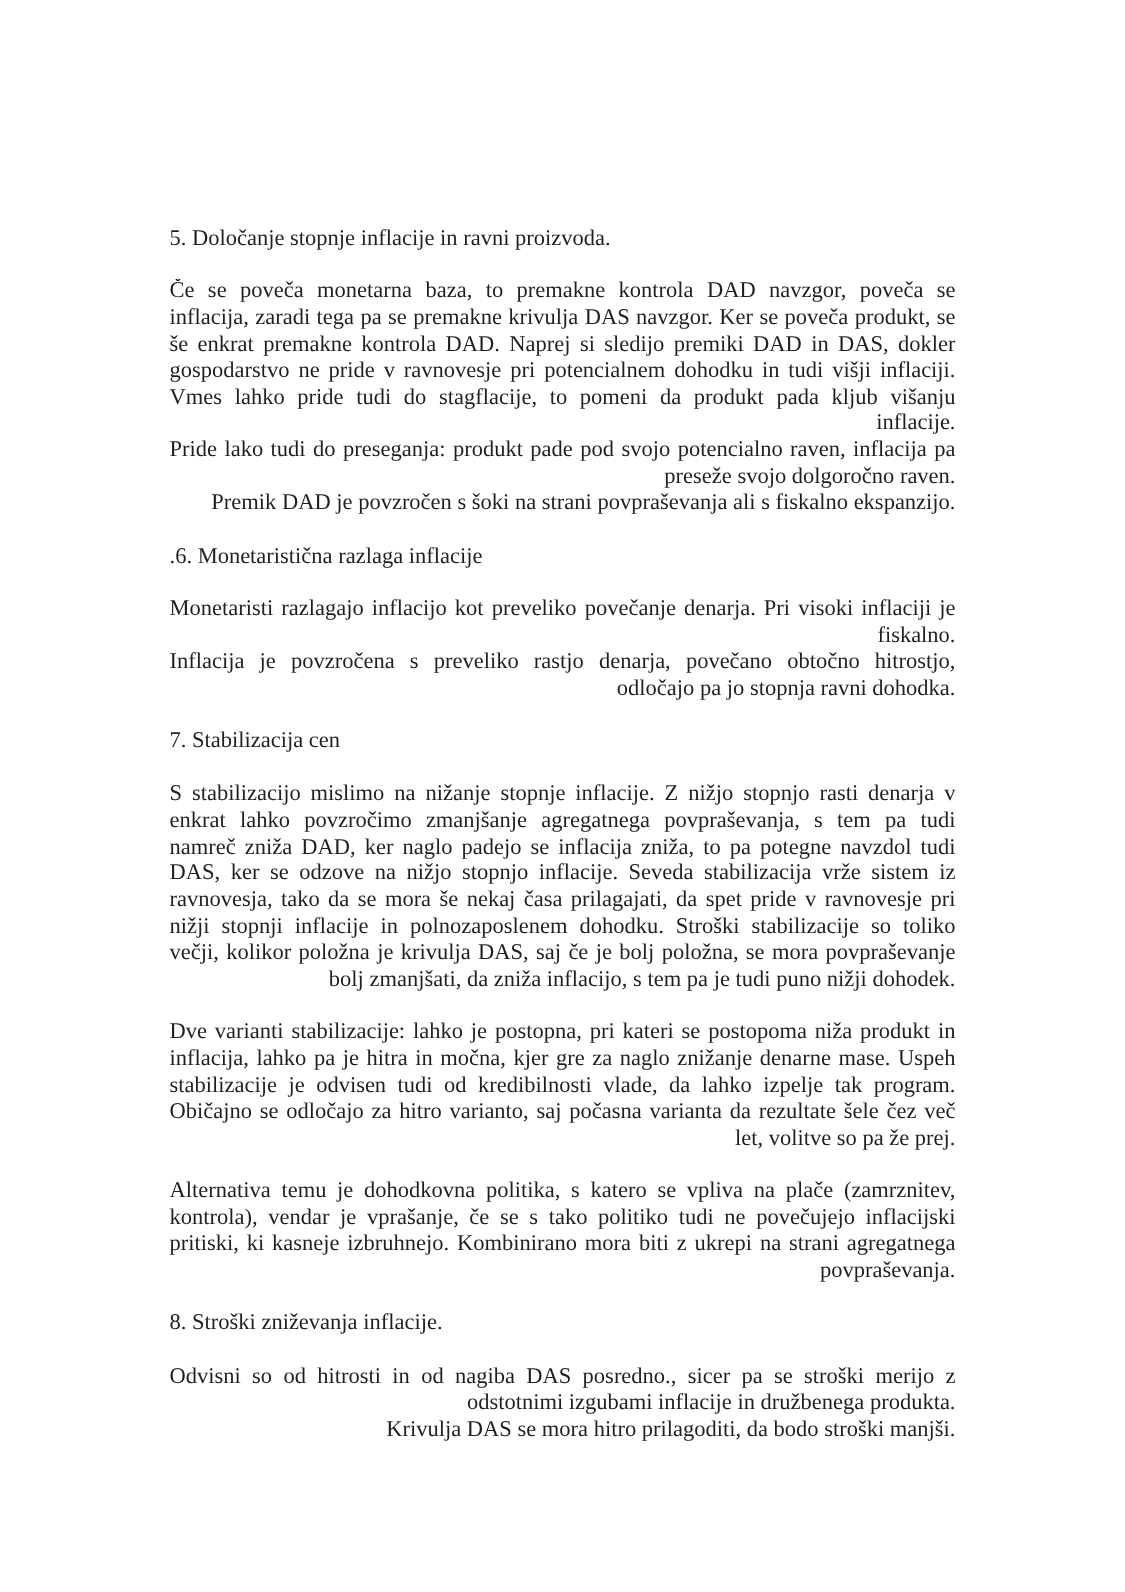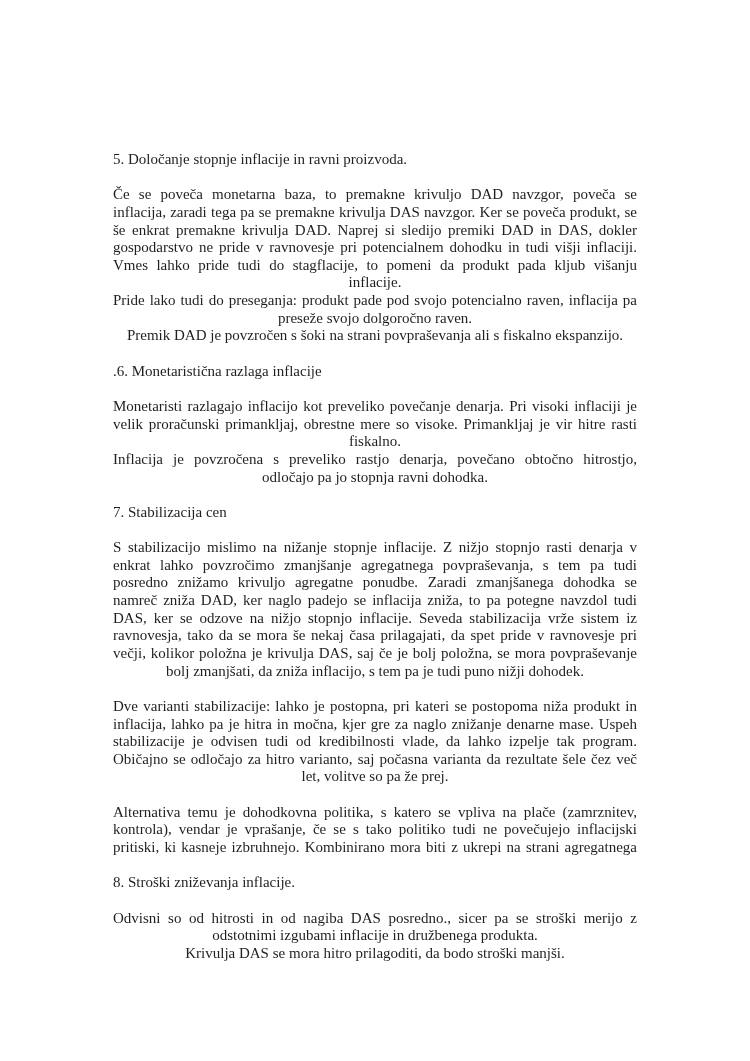--- a/index.html
+++ b/index.html
@@ -32,90 +32,90 @@
     -webkit-font-smoothing: antialiased;
   }
   .block { margin: 0; padding: 0; }
   .block.spacer { height: 17.65px; }
   .block.heading {
     text-align: left;
     height: 17.65px;
     overflow: hidden;
   }
   .tline {
-    text-align: center;
+    text-align: right;
     height: 17.65px;
     overflow: hidden;
   }
   .tline.fill {
     text-align: justify;
     text-align-last: justify;
     -moz-text-align-last: justify;
   }
 </style>
 </head>
 <body style="background: rgb(255, 255, 255);">
 
 <div class="page">
   <div class="content" style="color: rgb(31, 31, 31);">
       <div class="block heading">5. Določanje stopnje inflacije in ravni proizvoda.</div>
       <div class="block spacer"></div>
       <div class="block paragraph">
-        <div class="tline fill">Če se poveča monetarna baza, to premakne krivuljo DAD navzgor, poveča se</div>
+        <div class="tline fill">Če se poveča monetarna baza, to premakne kontrola DAD navzgor, poveča se</div>
         <div class="tline fill">inflacija, zaradi tega pa se premakne krivulja DAS navzgor. Ker se poveča produkt, se</div>
-        <div class="tline fill">še enkrat premakne krivulja DAD. Naprej si sledijo premiki DAD in DAS, dokler</div>
+        <div class="tline fill">še enkrat premakne kontrola DAD. Naprej si sledijo premiki DAD in DAS, dokler</div>
         <div class="tline fill">gospodarstvo ne pride v ravnovesje pri potencialnem dohodku in tudi višji inflaciji.</div>
         <div class="tline fill">Vmes lahko pride tudi do stagflacije, to pomeni da produkt pada kljub višanju</div>
         <div class="tline">inflacije.</div>
       </div>
       <div class="block paragraph">
         <div class="tline fill">Pride lako tudi do preseganja: produkt pade pod svojo potencialno raven, inflacija pa</div>
         <div class="tline">preseže svojo dolgoročno raven.</div>
       </div>
       <div class="block paragraph">
         <div class="tline">Premik DAD je povzročen s šoki na strani povpraševanja ali s fiskalno ekspanzijo.</div>
       </div>
       <div class="block spacer"></div>
       <div class="block heading">.6. Monetaristična razlaga inflacije</div>
       <div class="block spacer"></div>
       <div class="block paragraph">
         <div class="tline fill">Monetaristi razlagajo inflacijo kot preveliko povečanje denarja. Pri visoki inflaciji je</div>
-        <div class="tline fill">velik proračunski primankljaj, obrestne mere so visoke. Primankljaj je vir hitre rasti</div>
         <div class="tline">fiskalno.</div>
       </div>
       <div class="block paragraph">
         <div class="tline fill">Inflacija je povzročena s preveliko rastjo denarja, povečano obtočno hitrostjo,</div>
         <div class="tline">odločajo pa jo stopnja ravni dohodka.</div>
       </div>
       <div class="block spacer"></div>
       <div class="block heading">7. Stabilizacija cen</div>
       <div class="block spacer"></div>
       <div class="block paragraph">
         <div class="tline fill">S stabilizacijo mislimo na nižanje stopnje inflacije. Z nižjo stopnjo rasti denarja v</div>
         <div class="tline fill">enkrat lahko povzročimo zmanjšanje agregatnega povpraševanja, s tem pa tudi</div>
-        <div class="tline fill">posredno znižamo krivuljo agregatne ponudbe. Zaradi zmanjšanega dohodka se</div>
         <div class="tline fill">namreč zniža DAD, ker naglo padejo se inflacija zniža, to pa potegne navzdol tudi</div>
         <div class="tline fill">DAS, ker se odzove na nižjo stopnjo inflacije. Seveda stabilizacija vrže sistem iz</div>
         <div class="tline fill">ravnovesja, tako da se mora še nekaj časa prilagajati, da spet pride v ravnovesje pri</div>
+        <div class="tline fill">nižji stopnji inflacije in polnozaposlenem dohodku. Stroški stabilizacije so toliko</div>
         <div class="tline fill">večji, kolikor položna je krivulja DAS, saj če je bolj položna, se mora povpraševanje</div>
         <div class="tline">bolj zmanjšati, da zniža inflacijo, s tem pa je tudi puno nižji dohodek.</div>
       </div>
       <div class="block spacer"></div>
       <div class="block paragraph">
         <div class="tline fill">Dve varianti stabilizacije: lahko je postopna, pri kateri se postopoma niža produkt in</div>
         <div class="tline fill">inflacija, lahko pa je hitra in močna, kjer gre za naglo znižanje denarne mase. Uspeh</div>
         <div class="tline fill">stabilizacije je odvisen tudi od kredibilnosti vlade, da lahko izpelje tak program.</div>
         <div class="tline fill">Običajno se odločajo za hitro varianto, saj počasna varianta da rezultate šele čez več</div>
         <div class="tline">let, volitve so pa že prej.</div>
       </div>
       <div class="block spacer"></div>
       <div class="block paragraph">
         <div class="tline fill">Alternativa temu je dohodkovna politika, s katero se vpliva na plače (zamrznitev,</div>
         <div class="tline fill">kontrola), vendar je vprašanje, če se s tako politiko tudi ne povečujejo inflacijski</div>
         <div class="tline fill">pritiski, ki kasneje izbruhnejo. Kombinirano mora biti z ukrepi na strani agregatnega</div>
+        <div class="tline">povpraševanja.</div>
       </div>
       <div class="block spacer"></div>
       <div class="block heading">8. Stroški zniževanja inflacije.</div>
       <div class="block spacer"></div>
       <div class="block paragraph">
         <div class="tline fill">Odvisni so od hitrosti in od nagiba DAS posredno., sicer pa se stroški merijo z</div>
         <div class="tline">odstotnimi izgubami inflacije in družbenega produkta.</div>
       </div>
       <div class="block paragraph">
         <div class="tline">Krivulja DAS se mora hitro prilagoditi, da bodo stroški manjši.</div>

